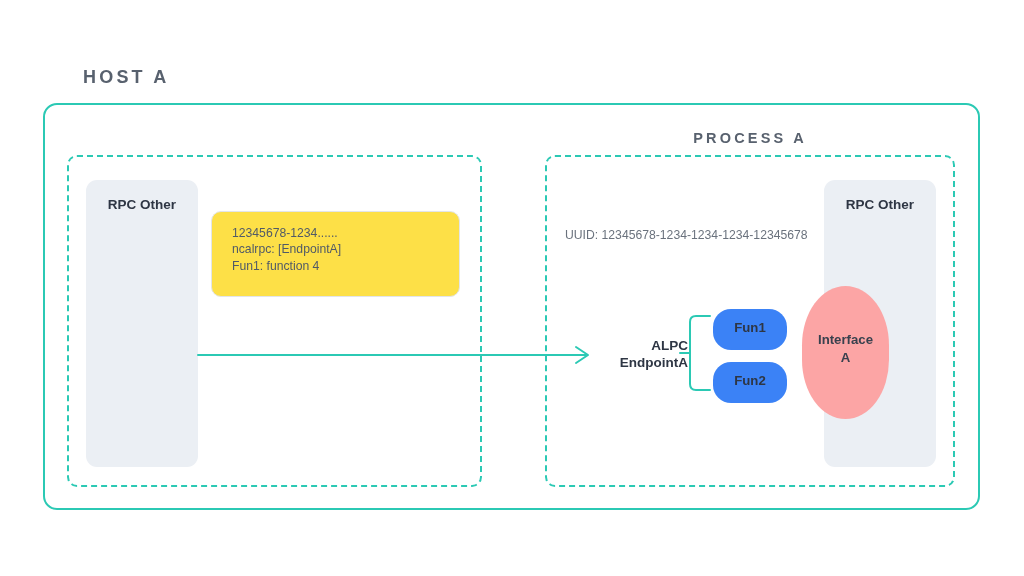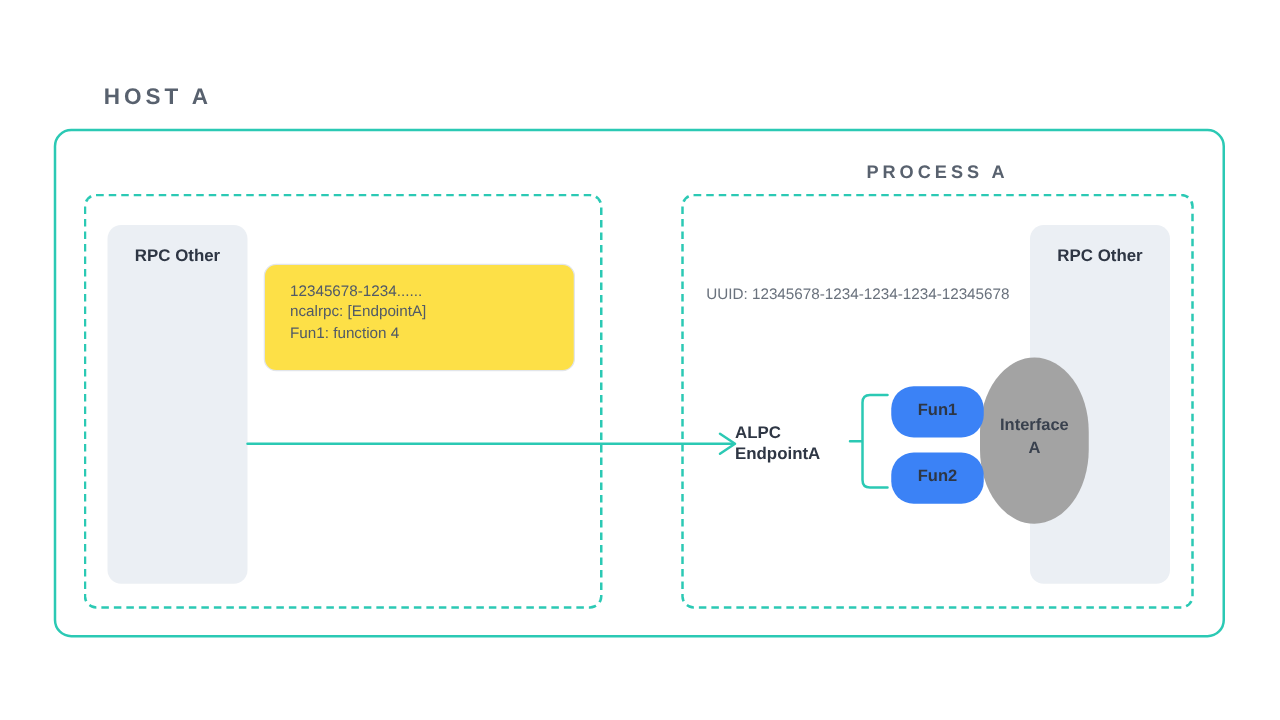--- a/index.html
+++ b/index.html
@@ -133,46 +133,46 @@
     height: 30px;
     overflow: visible;
   }
 
   
   .endpoint-label {
     position: absolute;
     left: 588px;
     top: 337px;
     width: 100px;
-    text-align: left;
+    text-align: right;
     font-size: 13.5px;
     font-weight: 700;
     line-height: 17px;
     color: #2e3644;
     white-space: nowrap;
   }
 
   
   .bracket-svg {
     position: absolute;
     left: 680px;
     top: 312px;
     width: 44px;
     height: 82px;
     overflow: visible;
   }
 
   
   .interface-blob {
     position: absolute;
-    left: 784px;
+    left: 802px;
     top: 286px;
     width: 87px;
     height: 133px;
-    background: #a3a3a3;
+    background: #fca5a5;
     border-radius: 44px / 60px;
   }
   .interface-blob .blob-title {
     position: absolute;
     left: 0; right: 0;
     top: 45px;
     text-align: center;
     font-size: 13.2px;
     font-weight: 700;
     line-height: 18px;

